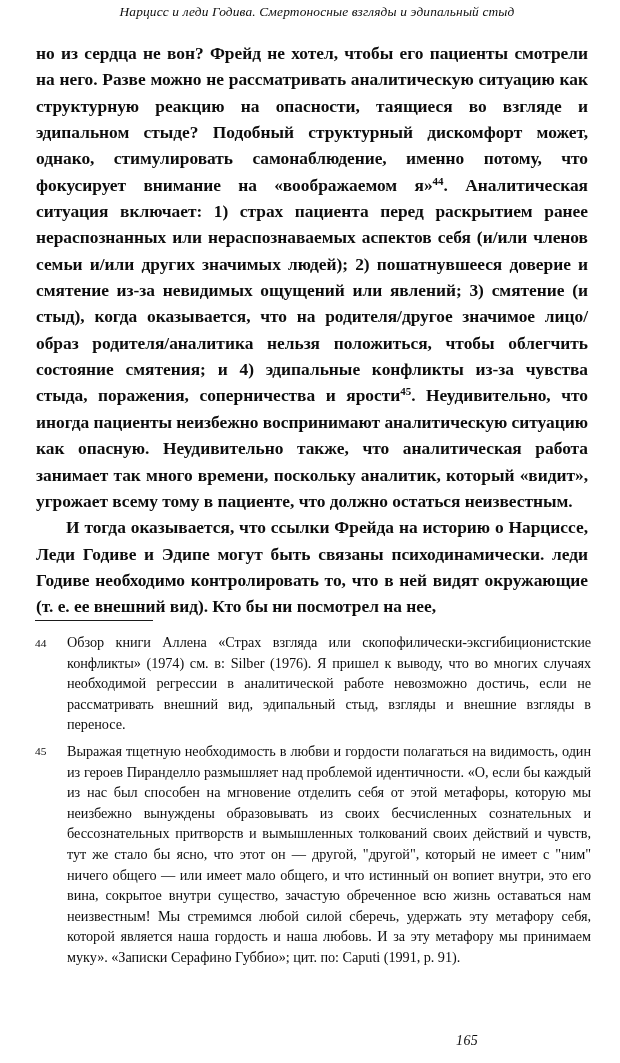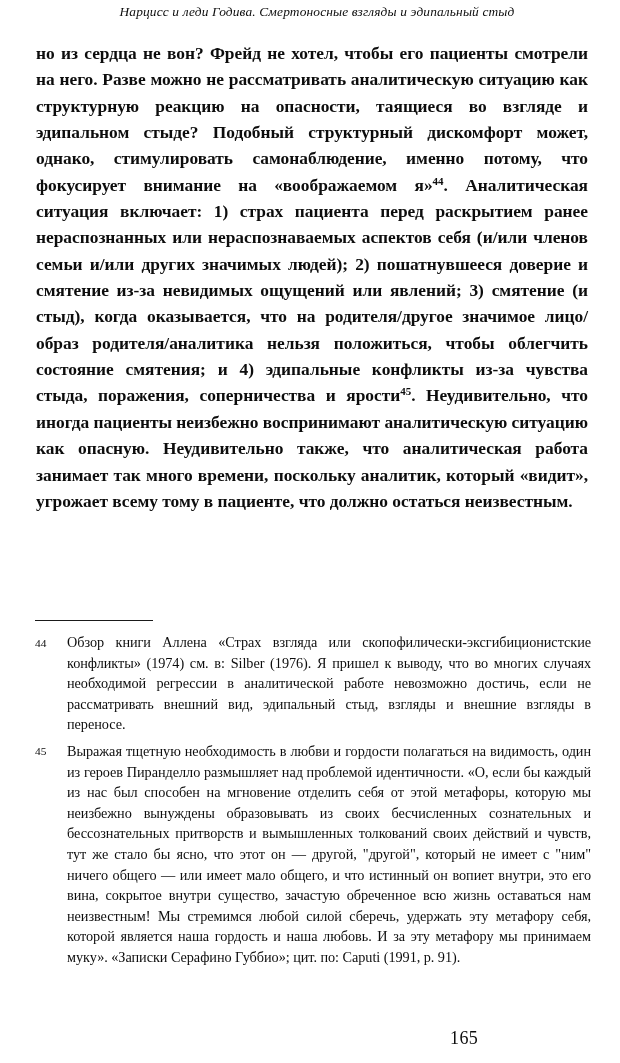--- a/index.html
+++ b/index.html
@@ -102,33 +102,35 @@
     font-size: 11.4px;
     line-height: 20.6px;
     text-align: left;
   }
 
   
   .folio {
     position: absolute;
     right: 32px;
     bottom: 14px;
-    font-size: 18px;
+    font-size: 14px;
     letter-spacing: 0.3px;
+    font-style: italic;
   }
 </style>
 </head>
 <body>
 
 <div class="page">
 
   <div class="running-head">Нарцисс и леди Годива. Смертоносные взгляды и эдипальный стыд</div>
 
   <div class="body-block">
     <p class="para">но из сердца не вон? Фрейд не хотел, чтобы его пациенты смотрели на него. Разве можно не рассматривать аналитическую ситуацию как структурную реакцию на опасности, таящиеся во взгляде и эдипальном стыде? Подобный структурный дискомфорт может, однако, стимулировать самонаблюдение, именно потому, что фокусирует внимание на «воображаемом я»<sup>44</sup>. Аналитическая ситуация включает: 1) страх пациента перед раскрытием ранее нераспознанных или нераспознаваемых аспектов себя (и/или членов семьи и/или других значимых людей); 2) пошатнувшееся доверие и смятение из-за невидимых ощущений или явлений; 3) смятение (и стыд), когда оказывается, что на родителя/другое значимое лицо/образ родителя/аналитика нельзя положиться, чтобы облегчить состояние смятения; и 4) эдипальные конфликты из-за чувства стыда, поражения, соперничества и ярости<sup>45</sup>. Неудивительно, что иногда пациенты неизбежно воспринимают аналитическую ситуацию как опасную. Неудивительно также, что аналитическая работа занимает так много времени, поскольку аналитик, который «видит», угрожает всему тому в пациенте, что должно остаться неизвестным.</p>
+    <p class="para indent">И тогда оказывается, что ссылки Фрейда на историю о Нарциссе, Леди Годиве и Эдипе могут быть связаны психодинамически. леди Годиве необходимо контролировать то, что в ней видят окружающие (т. е. ее внешний вид). Кто бы ни посмотрел на нее,</p>
   </div>
 
   <div class="fn-rule"></div>
 
   <div class="footnotes">
     <div class="fn">
       <span class="fn-num">44</span>
       <span class="fn-text">Обзор книги Аллена «Страх взгляда или скопофилически-эксгибиционистские конфликты» (1974) см. в: Silber (1976). Я пришел к выводу, что во многих случаях необходимой регрессии в аналитической работе невозможно достичь, если не рассматривать внешний вид, эдипальный стыд, взгляды и внешние взгляды в переносе.</span>
     </div>
     <div class="fn">

